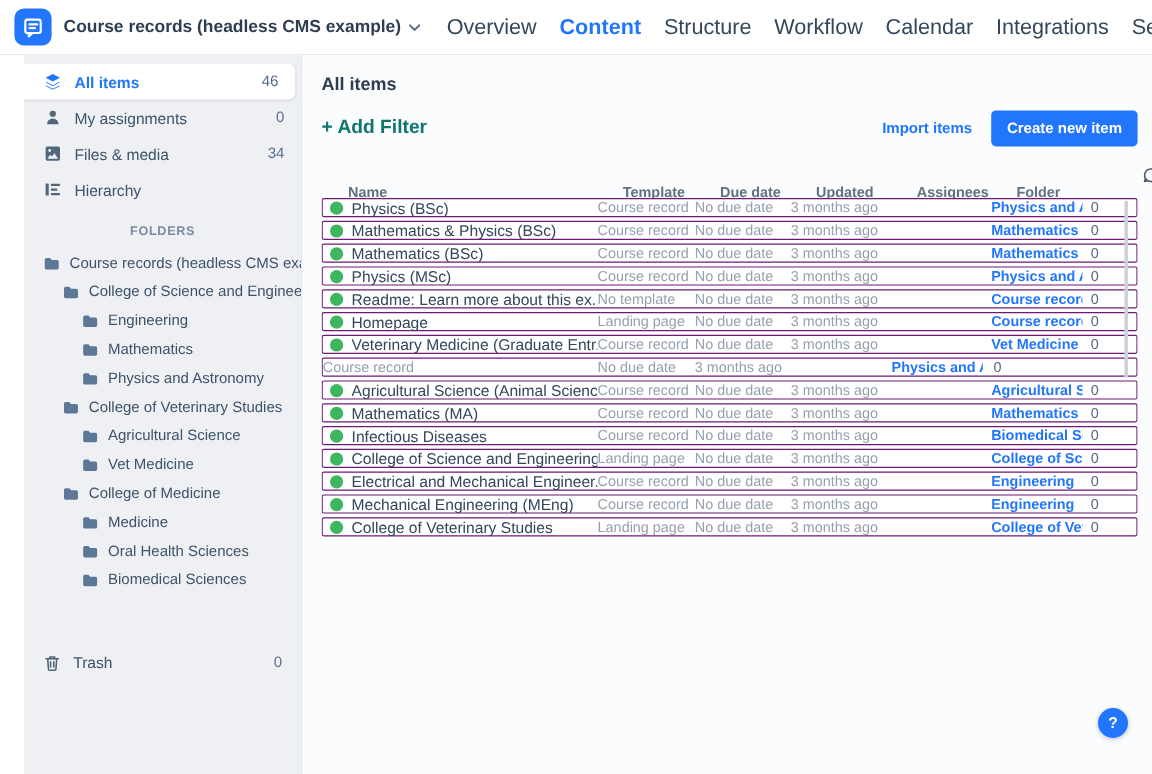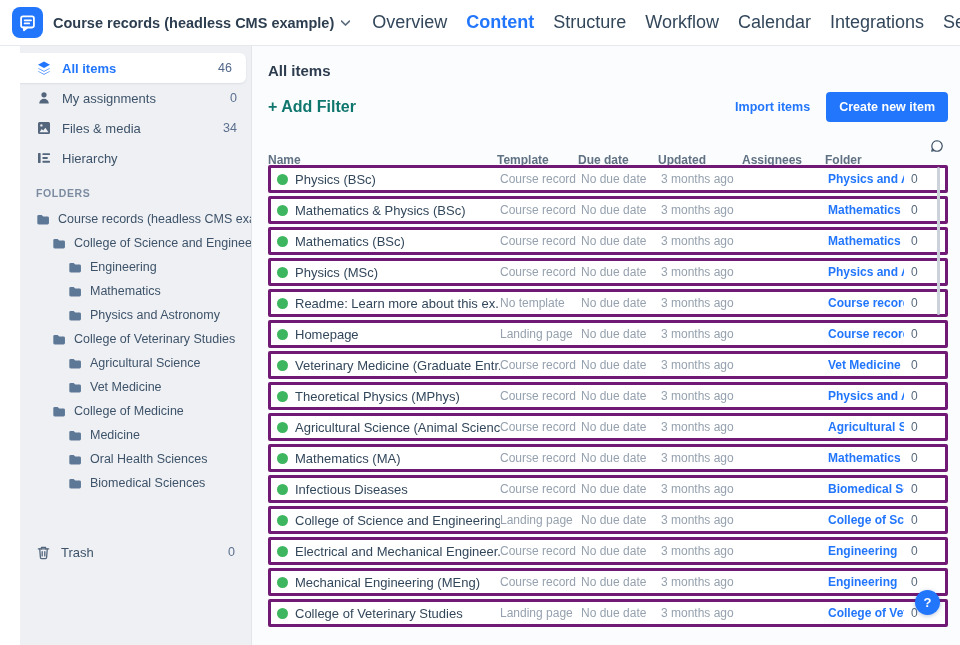--- a/index.html
+++ b/index.html
@@ -29,21 +29,21 @@
   .side-item { height:30px; display:flex; align-items:center; padding:0 14px 0 16px; gap:10px;
     font-size:13px; color:#3e5369; cursor:pointer; }
   .side-item .lbl { flex:1; white-space:nowrap; overflow:hidden; }
   .side-item .cnt { font-size:12.5px; color:#5b6f8e; }
   .side-item .sic { display:flex; color:#53667c; }
   .side-item.active { background:#fff; border-radius:0 6px 6px 0; margin-right:5px;
     box-shadow:0 1px 2px rgba(40,60,90,.10); color:#2276fc; font-weight:600; }
   .side-item.active .sic { color:#2276fc; }
   .side-item.active .cnt { color:#54688c; font-weight:400; }
   .folders-label { font-size:10.5px; font-weight:700; letter-spacing:.6px; color:#7c8ba0;
-    padding:14px 16px 8px 16px; }
+    padding:14px 16px 8px 16px;text-align:center; }
   .folder-row { height:24px; display:flex; align-items:center; gap:8px; padding-left:16px;
     font-size:12.5px; color:#3e5369; cursor:pointer; white-space:nowrap; overflow:hidden; }
   .folder-row.lv1 { padding-left:32px; }
   .folder-row.lv2 { padding-left:48px; }
   .folder-row .fic { display:flex; color:#5d7796; flex:0 0 auto; }
   .folder-row .flbl { overflow:hidden; text-overflow:clip; }
   .trash-row { margin-top:42px; height:30px; display:flex; align-items:center; gap:10px;
     padding:0 16px; font-size:13px; color:#3e5369; cursor:pointer; }
   .trash-row .lbl { flex:1; }
   .trash-row .cnt { font-size:12.5px; color:#5b6f8e; }
@@ -54,27 +54,27 @@
     flex-direction:column; overflow:hidden; position:relative; }
   .page-title { font-size:15px; font-weight:700; color:#2d3c4e; margin-bottom:14px; }
   .filter-row { display:flex; align-items:center; margin-bottom:18px; height:28px; }
   .add-filter { font-size:16px; font-weight:700; color:#0f766e; cursor:pointer; }
   .filter-spacer { flex:1; }
   .import-link { font-size:12.5px; font-weight:700; color:#2276fc; cursor:pointer; margin-right:16px; }
   .create-btn { background:#2276fc; color:#fff; border:none; border-radius:4px; font-family:inherit;
     font-size:12.5px; font-weight:600; padding:8px 13px; cursor:pointer; white-space:nowrap; }
 
   .grid { display:grid; grid-template-columns:229px 81px 80px 84px 83px 81px 1fr; align-items:center; }
-  .thead { height:24px; margin-bottom:2px; }
+  .thead { height:24px; margin-bottom:2px;margin-left:22px; }
   .thead .hc { font-size:12px; font-weight:700; color:#5f7183; cursor:pointer; white-space:nowrap; }
   .thead .hc:first-child { padding-left:24px; }
   .thead .h-comment { grid-column:7; display:flex; color:#44566b; }
 
   .tbody { flex:1; overflow:hidden; position:relative; }
-  .trow { height:28px; margin-bottom:3px; background:#fff; border:3px solid #701a75;
+  .trow { height:16px; margin-bottom:3px; background:#fff; border:1px solid #701a75;
     border-radius:2px; cursor:pointer; }
   .c-name { display:flex; align-items:center; gap:7px; padding-left:6px; overflow:hidden; }
   .dot { width:11px; height:11px; border-radius:50%; background:#3eb65f; flex:0 0 auto; }
   .nm { font-size:13px; font-weight:500; color:#33475b; white-space:nowrap; overflow:hidden; }
   .c-dim { font-size:12px; color:#95a1ae; white-space:nowrap; overflow:hidden; }
   .c-folder { font-size:12px; font-weight:600; color:#2276fc; white-space:nowrap; overflow:hidden;
     max-width:76px; cursor:pointer; }
   .c-count { font-size:12px; color:#56697b; padding-left:2px; }
 
   .scroll-thumb { position:absolute; right:8px; top:2px; width:3px; height:148px;
@@ -433,24 +433,20 @@
         </span>
         <span class="c-dim">Course record</span>
         <span class="c-dim">No due date</span>
         <span class="c-dim">3 months ago</span>
         <span class="c-dim"></span>
         <span class="c-folder">Vet Medicine</span>
         <span class="c-count">0</span>
       </div>
 
       <div class="grid trow">
-        <span class="c-name">
-          <span class="dot" style="background: rgb(62, 182, 95);"></span>
-          <span class="nm">Theoretical Physics (MPhys)</span>
-        </span>
         <span class="c-dim">Course record</span>
         <span class="c-dim">No due date</span>
         <span class="c-dim">3 months ago</span>
         <span class="c-dim"></span>
         <span class="c-folder">Physics and Astronomy</span>
         <span class="c-count">0</span>
       </div>
 
       <div class="grid trow">
         <span class="c-name">

